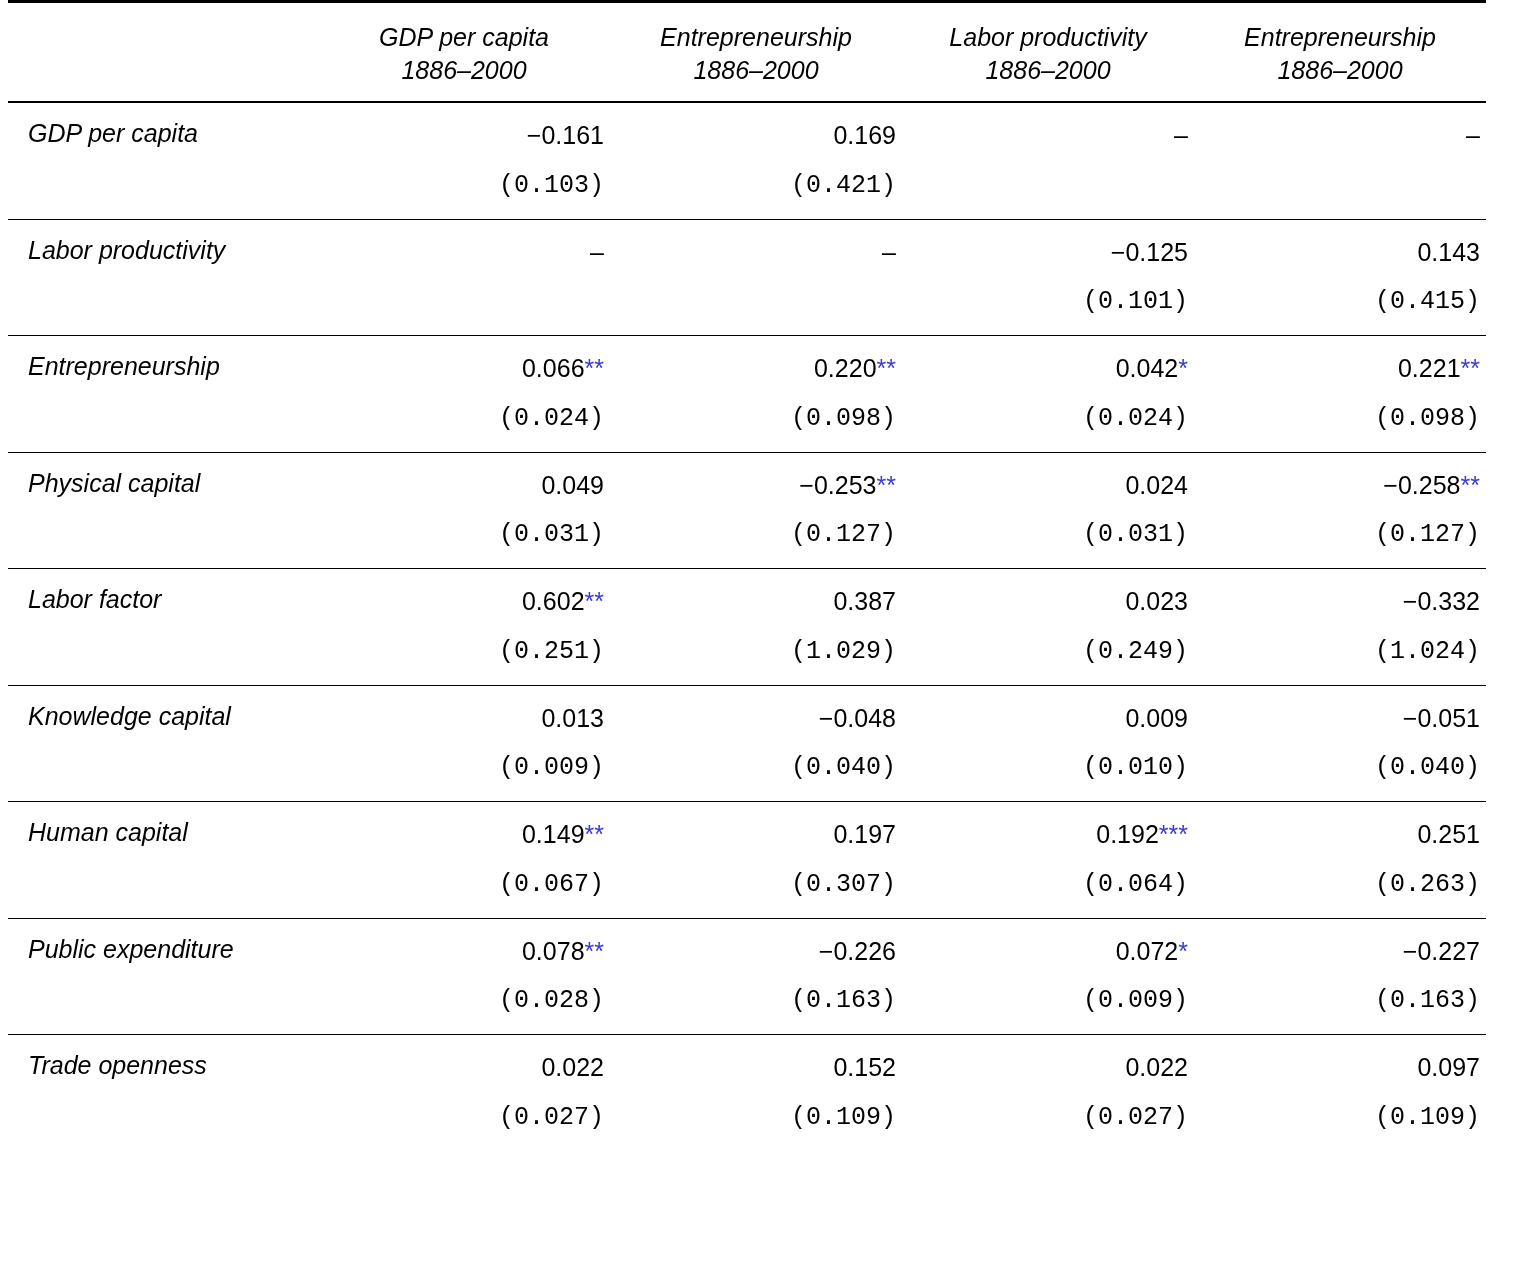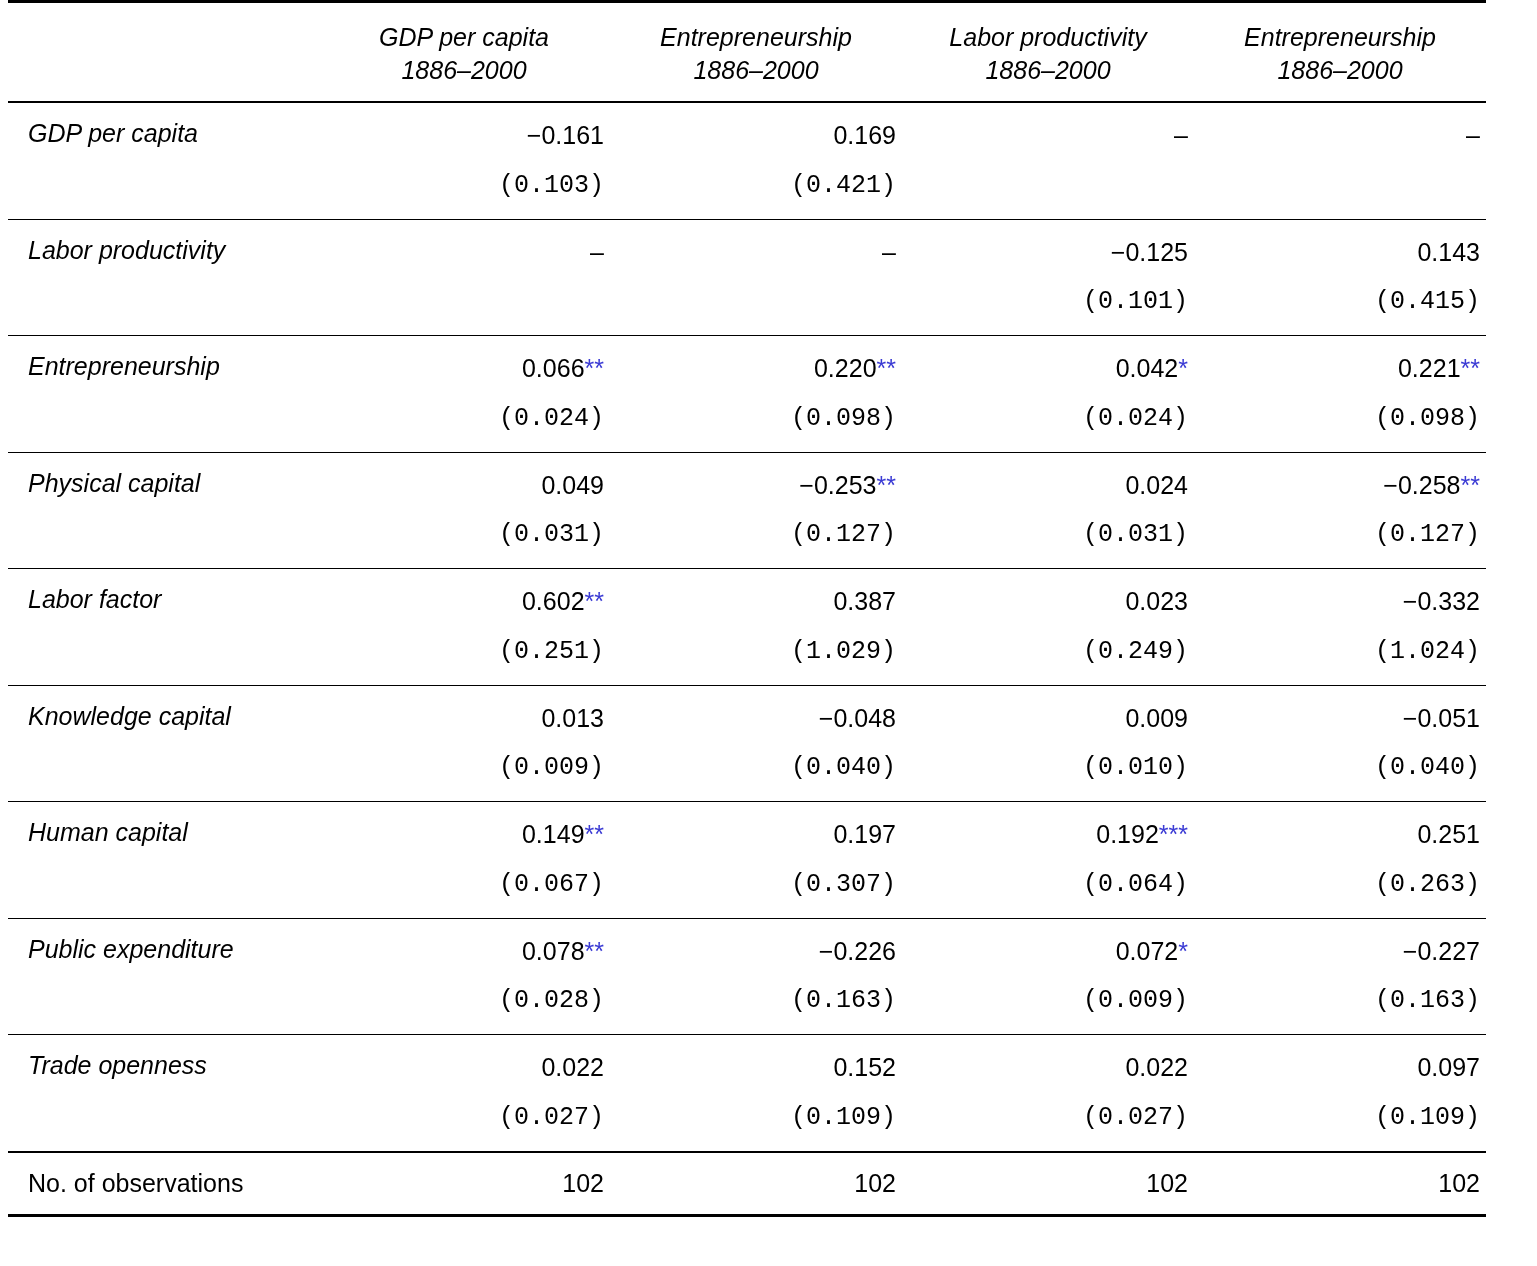--- a/index.html
+++ b/index.html
@@ -297,23 +297,16 @@
         <td class="cellgroup">
           <span class="coef"><span>0.022</span><span class="stars"></span></span>
           <span class="se">(0.027)</span>
         </td>
         <td class="cellgroup">
           <span class="coef"><span>0.097</span><span class="stars"></span></span>
           <span class="se">(0.109)</span>
         </td>
       </tr>
 
-      <tr class="obs">
-        <td class="rowlabel">No. of observations</td>
-        <td class="cellgroup">102</td>
-        <td class="cellgroup">102</td>
-        <td class="cellgroup">102</td>
-        <td class="cellgroup">102</td>
-      </tr>
 
     </tbody>
   </table>
 </div>
 
 </body></html>

